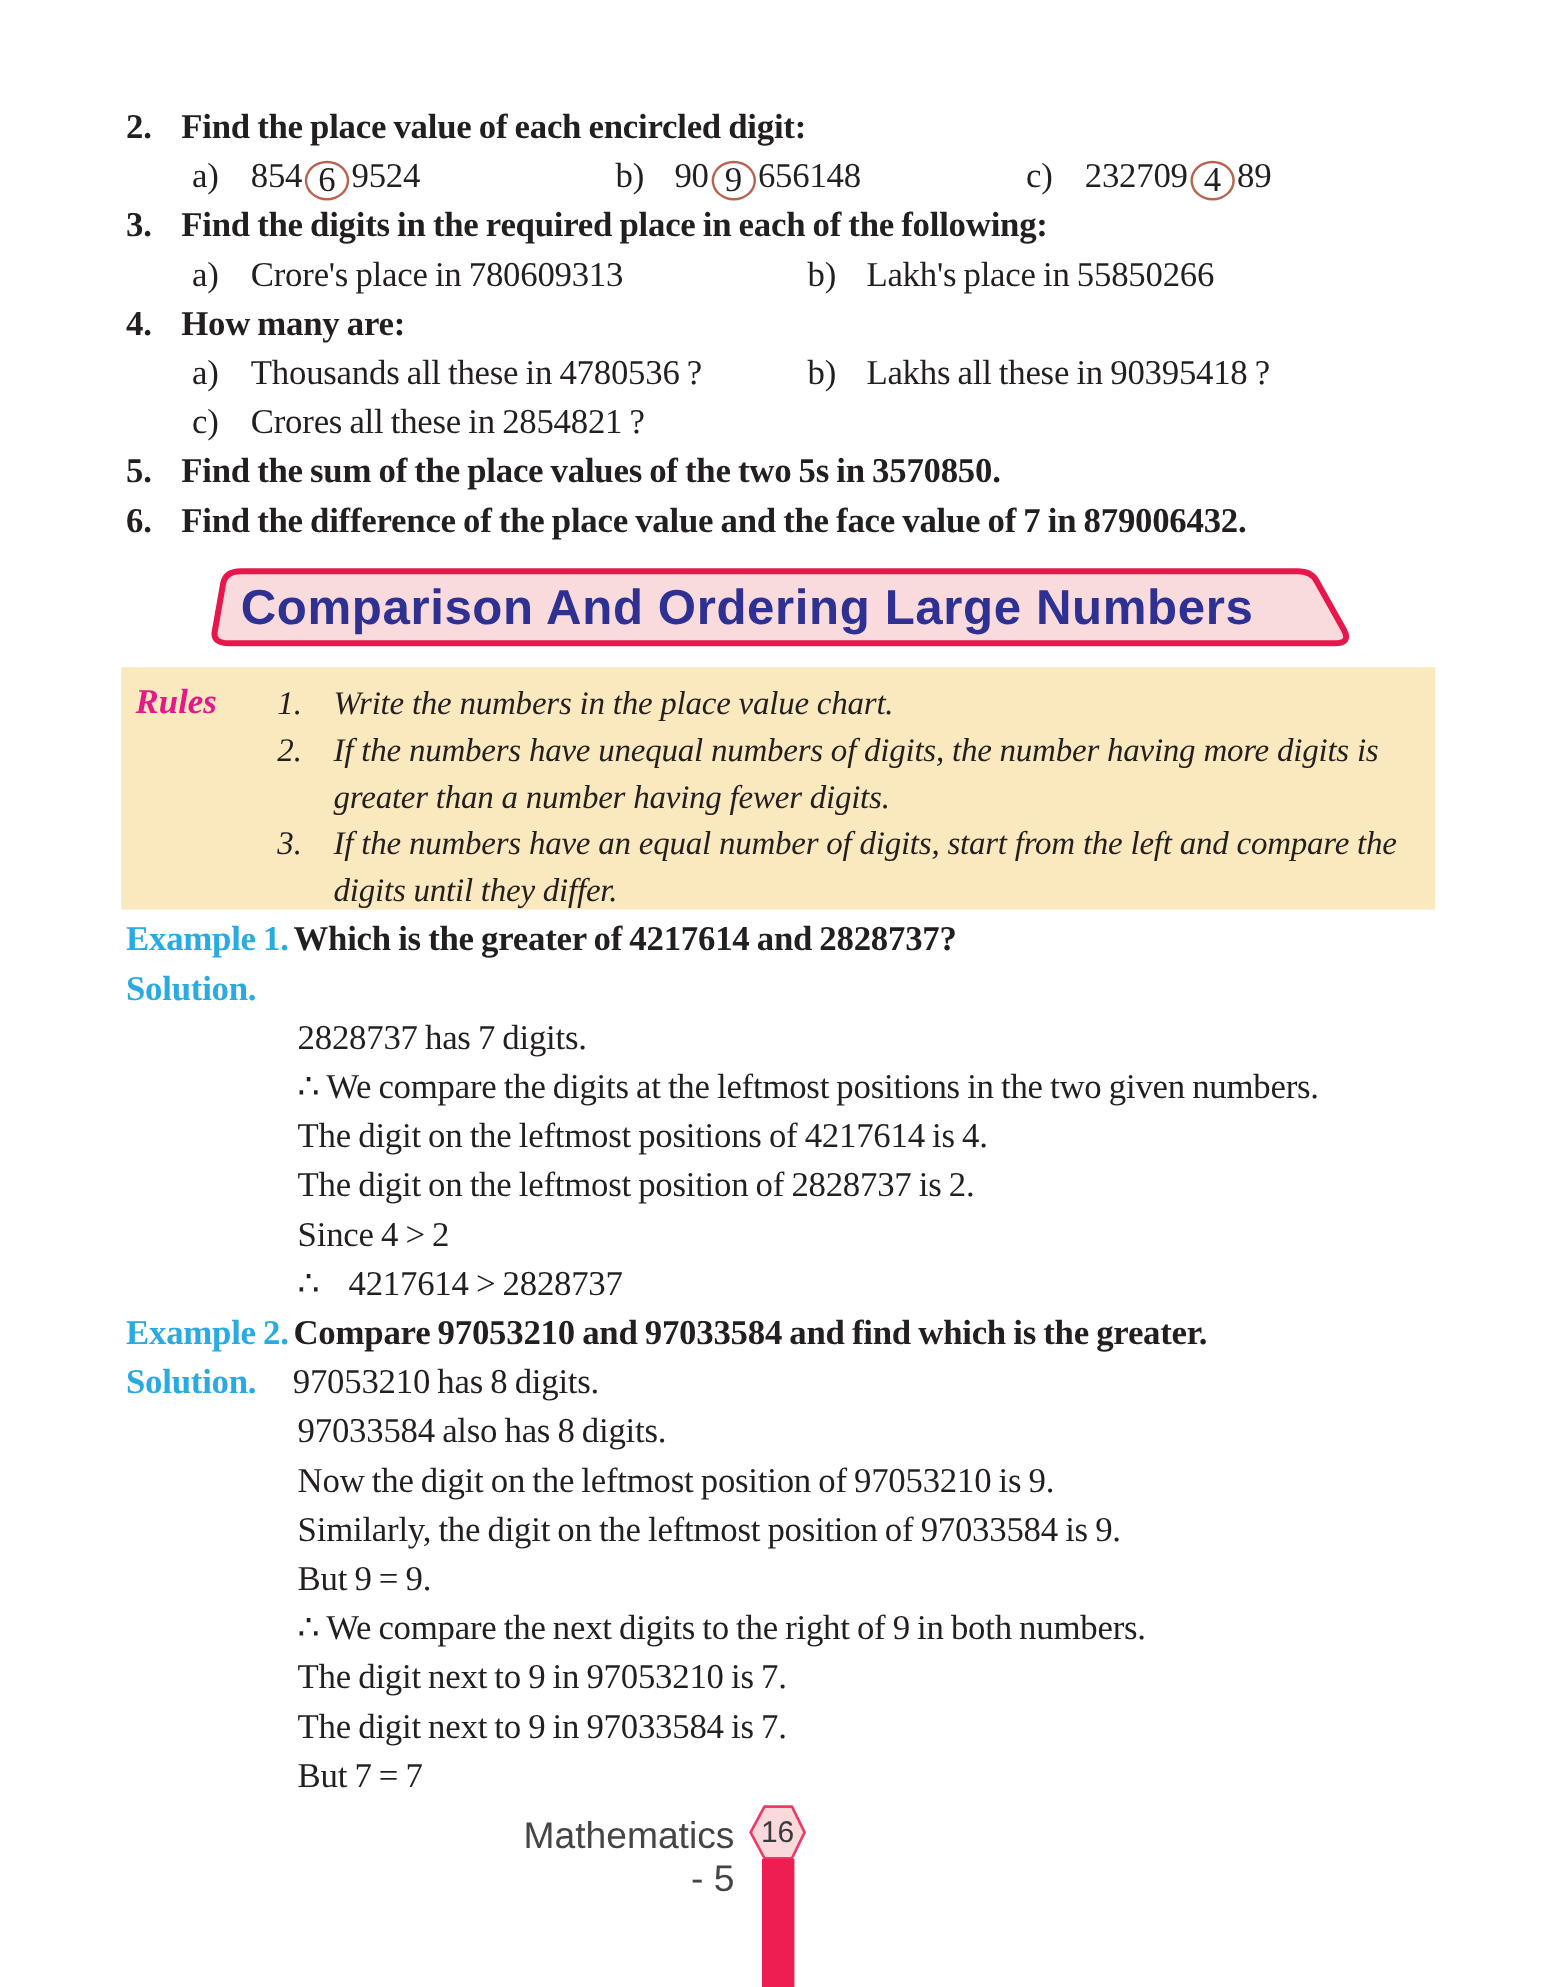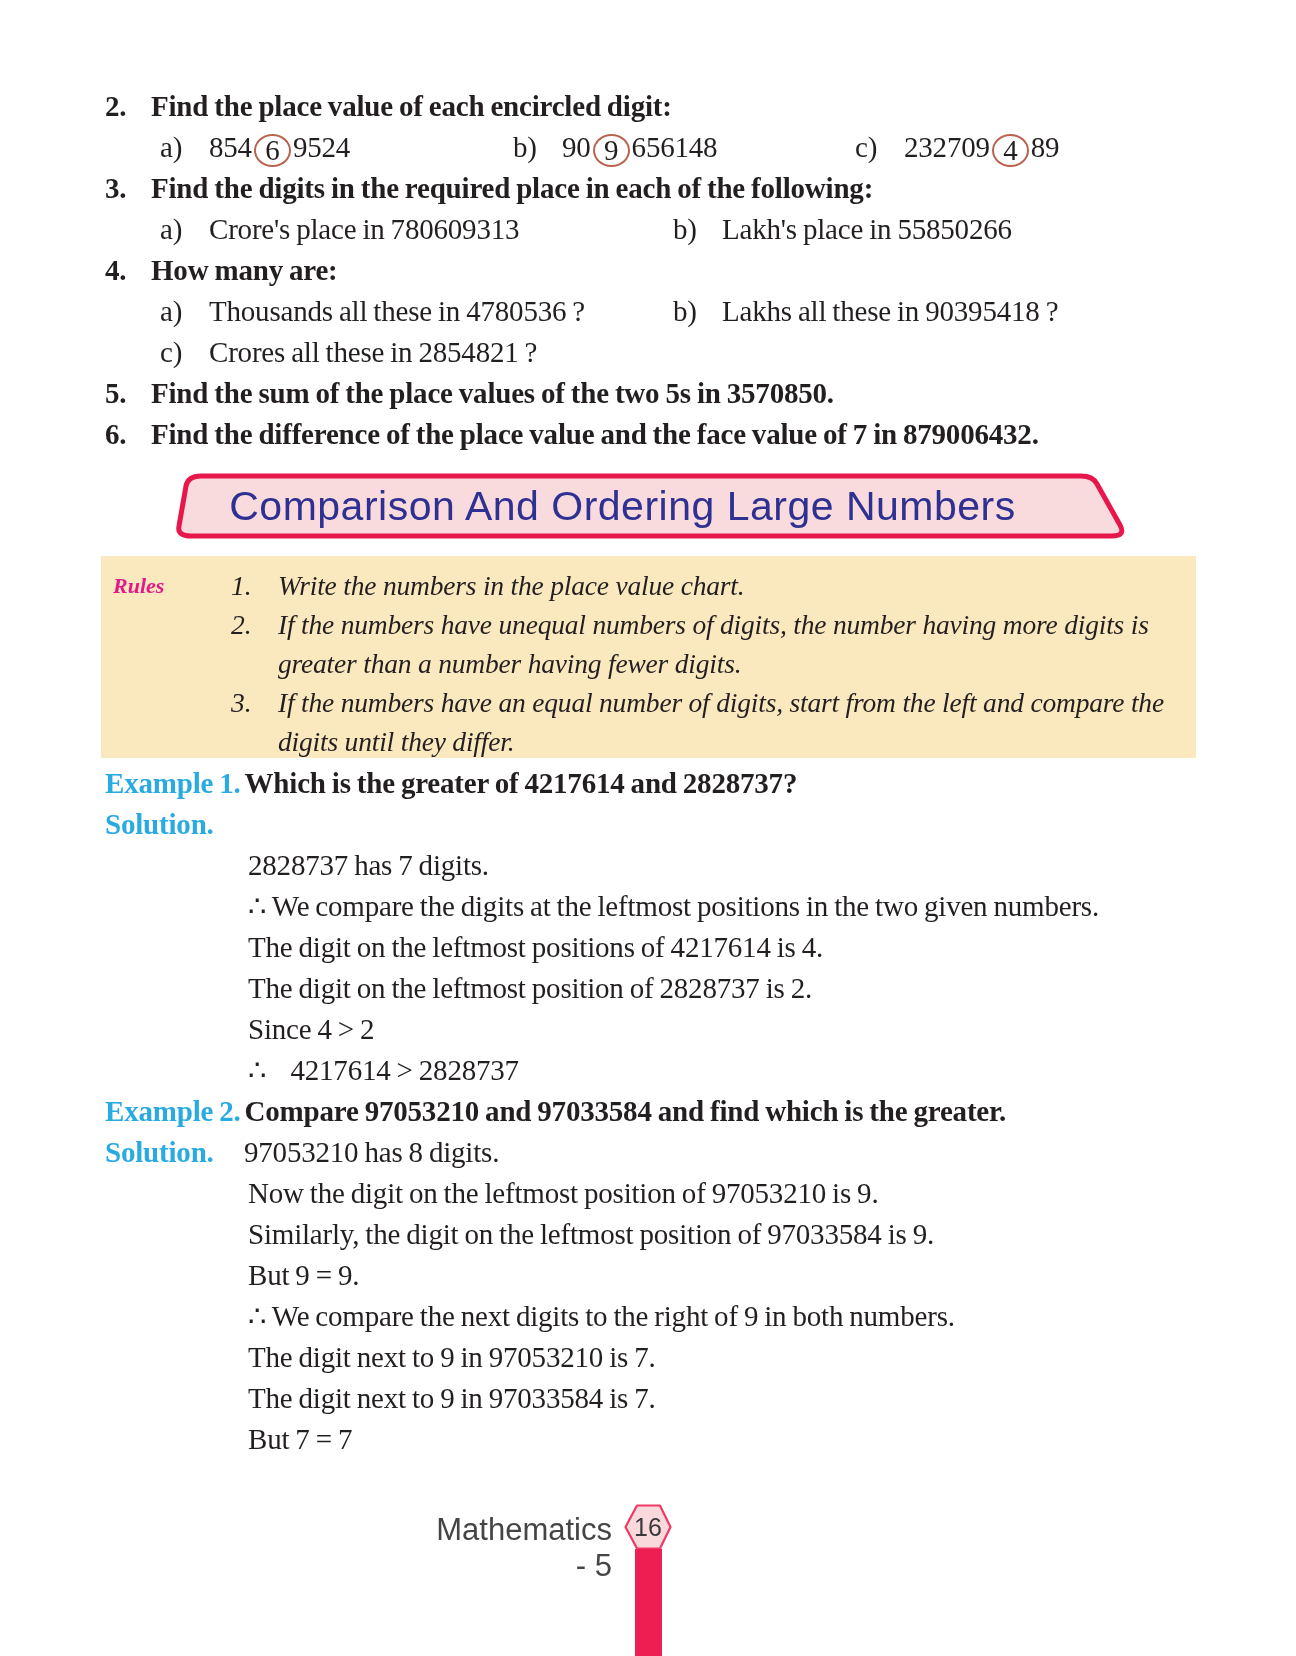--- a/index.html
+++ b/index.html
@@ -30,31 +30,31 @@
     border:2px solid var(--c-circle);border-radius:50%;text-align:center;
     vertical-align:-3px;margin:0 2px;padding:0 4px;
   }
 
   
   .banner{position:absolute;top:472px;left:160px;width:980px;height:72px;}
   .banner svg{position:absolute;inset:0;}
   .banner-title{
     position:absolute;inset:0;display:flex;align-items:center;justify-content:center;
     padding-right:55px;padding-bottom:4px;
-    font-family:"Liberation Sans","DejaVu Sans",sans-serif;font-weight:400;
+    font-family:"Liberation Sans","DejaVu Sans",sans-serif;font-weight:700;
     font-size:41px;color:var(--c-navy);letter-spacing:0.5px;
   }
 
   
   .rules-box{
     position:absolute;top:556px;left:101px;width:1095px;height:202px;box-sizing:border-box;
     background:var(--c-rules_bg);padding:10px 18px 0 12px;display:flex;
     font-size:27.5px;line-height:39px;
   }
-  .rules-label{flex:0 0 118px;font-weight:700;font-style:italic;color:var(--c-magenta);font-size:22px;}
+  .rules-label{flex:0 0 118px;font-weight:700;font-style:italic;color:var(--c-magenta);font-size:29px;}
   .rules-list{flex:1;}
   .rule{display:flex;font-style:italic;}
   .rule-num{flex:0 0 47px;}
   .rule-text{flex:1;letter-spacing:-0.2px;}
 
   
   .examples{position:absolute;top:763px;left:105px;right:70px;font-size:29px;line-height:41px;letter-spacing:-0.2px;word-spacing:-1px;}
   .xrow{display:flex;}
   .xlabel{color:var(--c-cyan);font-weight:700;white-space:nowrap;margin-right:4px;}
   .xlabel.fixed{flex:0 0 139px;margin-right:0;}
@@ -187,20 +187,21 @@
   <div class="step">∴&nbsp;&nbsp;&nbsp;&nbsp;4217614 &gt; 2828737</div>
 
   <div class="xrow">
     <span class="xlabel">Example 2.</span>
     <span class="xq">Compare 97053210 and 97033584 and find which is the greater.</span>
   </div>
   <div class="xrow">
     <span class="xlabel fixed">Solution.</span>
     <span>97053210 has 8 digits.</span>
   </div>
+  <div class="step">97033584 also has 8 digits.</div>
   <div class="step">Now the digit on the leftmost position of 97053210 is 9.</div>
   <div class="step">Similarly, the digit on the leftmost position of 97033584 is 9.</div>
   <div class="step">But 9 = 9.</div>
   <div class="step">∴ We compare the next digits to the right of 9 in both numbers.</div>
   <div class="step">The digit next to 9 in 97053210 is 7.</div>
   <div class="step">The digit next to 9 in 97033584 is 7.</div>
   <div class="step">But 7 = 7</div>
 </div>
 
 <div class="footer-book">Mathematics - 5</div>

